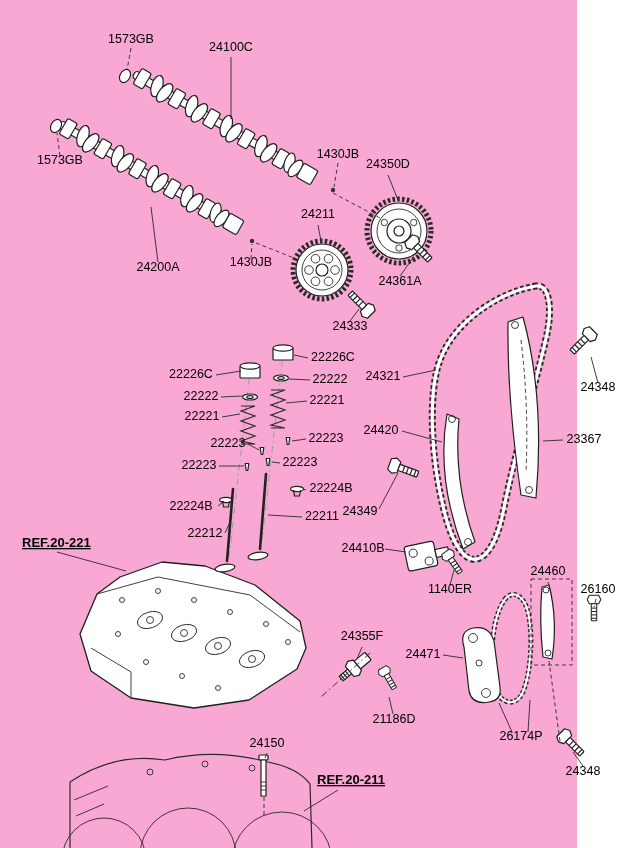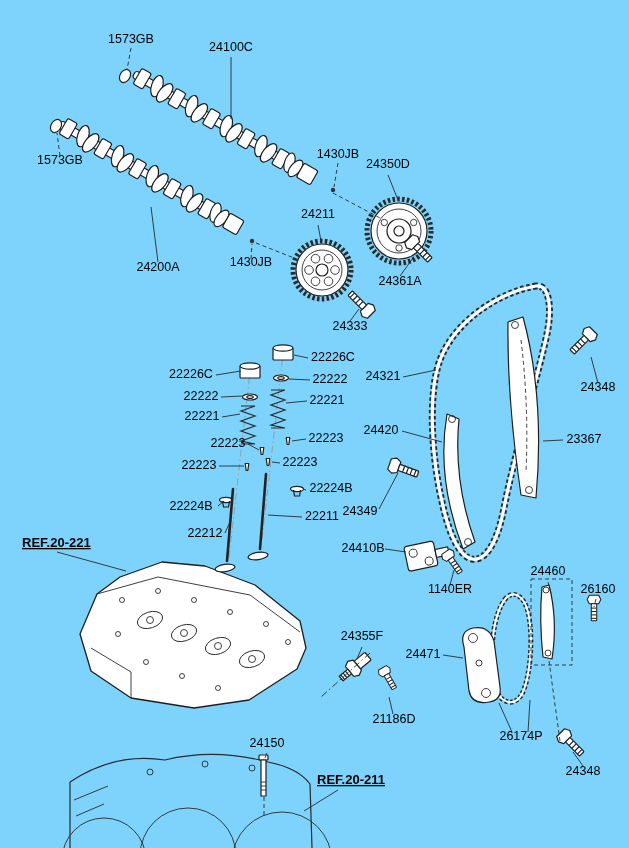--- a/index.html
+++ b/index.html
@@ -1,16 +1,16 @@
 <!DOCTYPE html>
 <html><head>
 <meta charset="utf-8">
 <style>
   html,body{margin:0;padding:0;background:#fff;}
-  .stage{width:629px;height:848px;position:relative;background:#7dd3fc;}
+  .stage{width:577px;height:848px;position:relative;background:#f9a8d4;}
   svg{display:block;}
   .part{fill:#fff;stroke:#1f1f1f;stroke-width:1.2;stroke-linejoin:round;}
   .partfill{fill:#333;stroke:none;}
   .ln{fill:none;stroke:#2a2a2a;stroke-width:0.9;}
   .ln2{fill:none;stroke:#2a2a2a;stroke-width:1.2;}
   .dash{stroke-dasharray:4 3;}
   .dashdot{stroke-dasharray:7 3 1.5 3;}
   .teeth{fill:none;stroke:#2a2a2a;stroke-width:5;stroke-dasharray:2.5 2.3;}
   .chain{fill:none;stroke:#2a2a2a;stroke-width:7;stroke-dasharray:3.5 2.6;}
   .chain-in{fill:none;stroke:#fff;stroke-width:3.2;}

